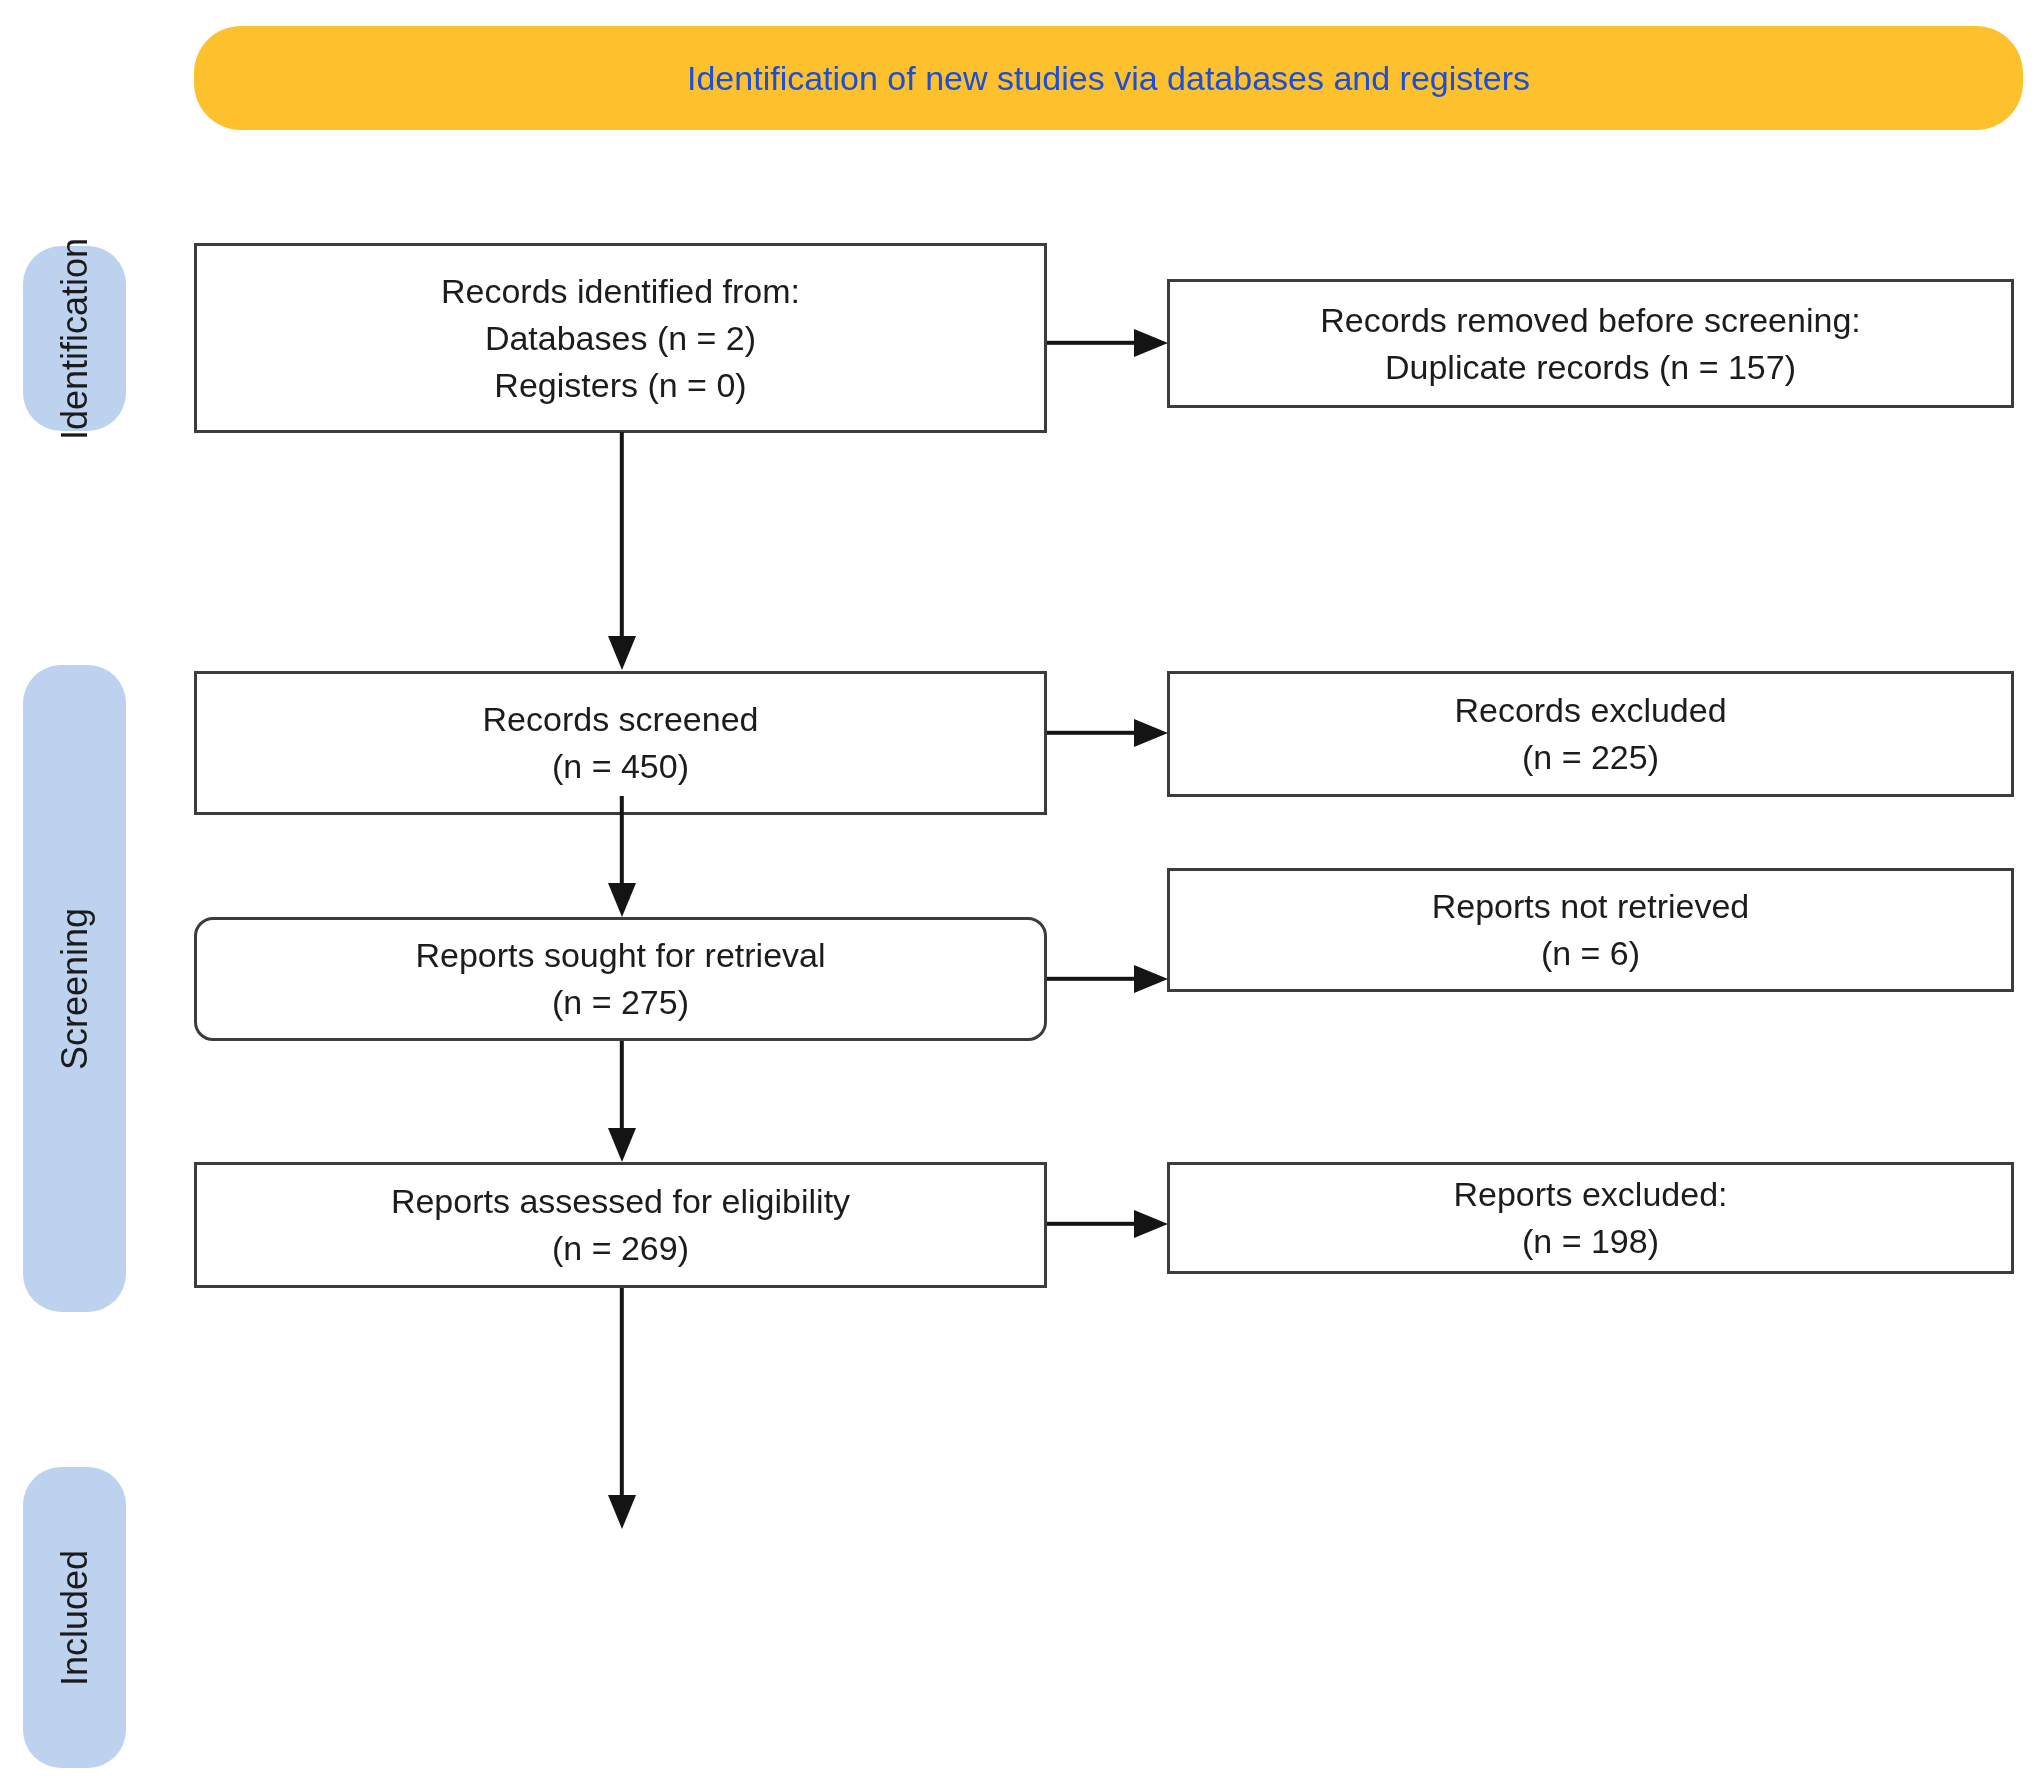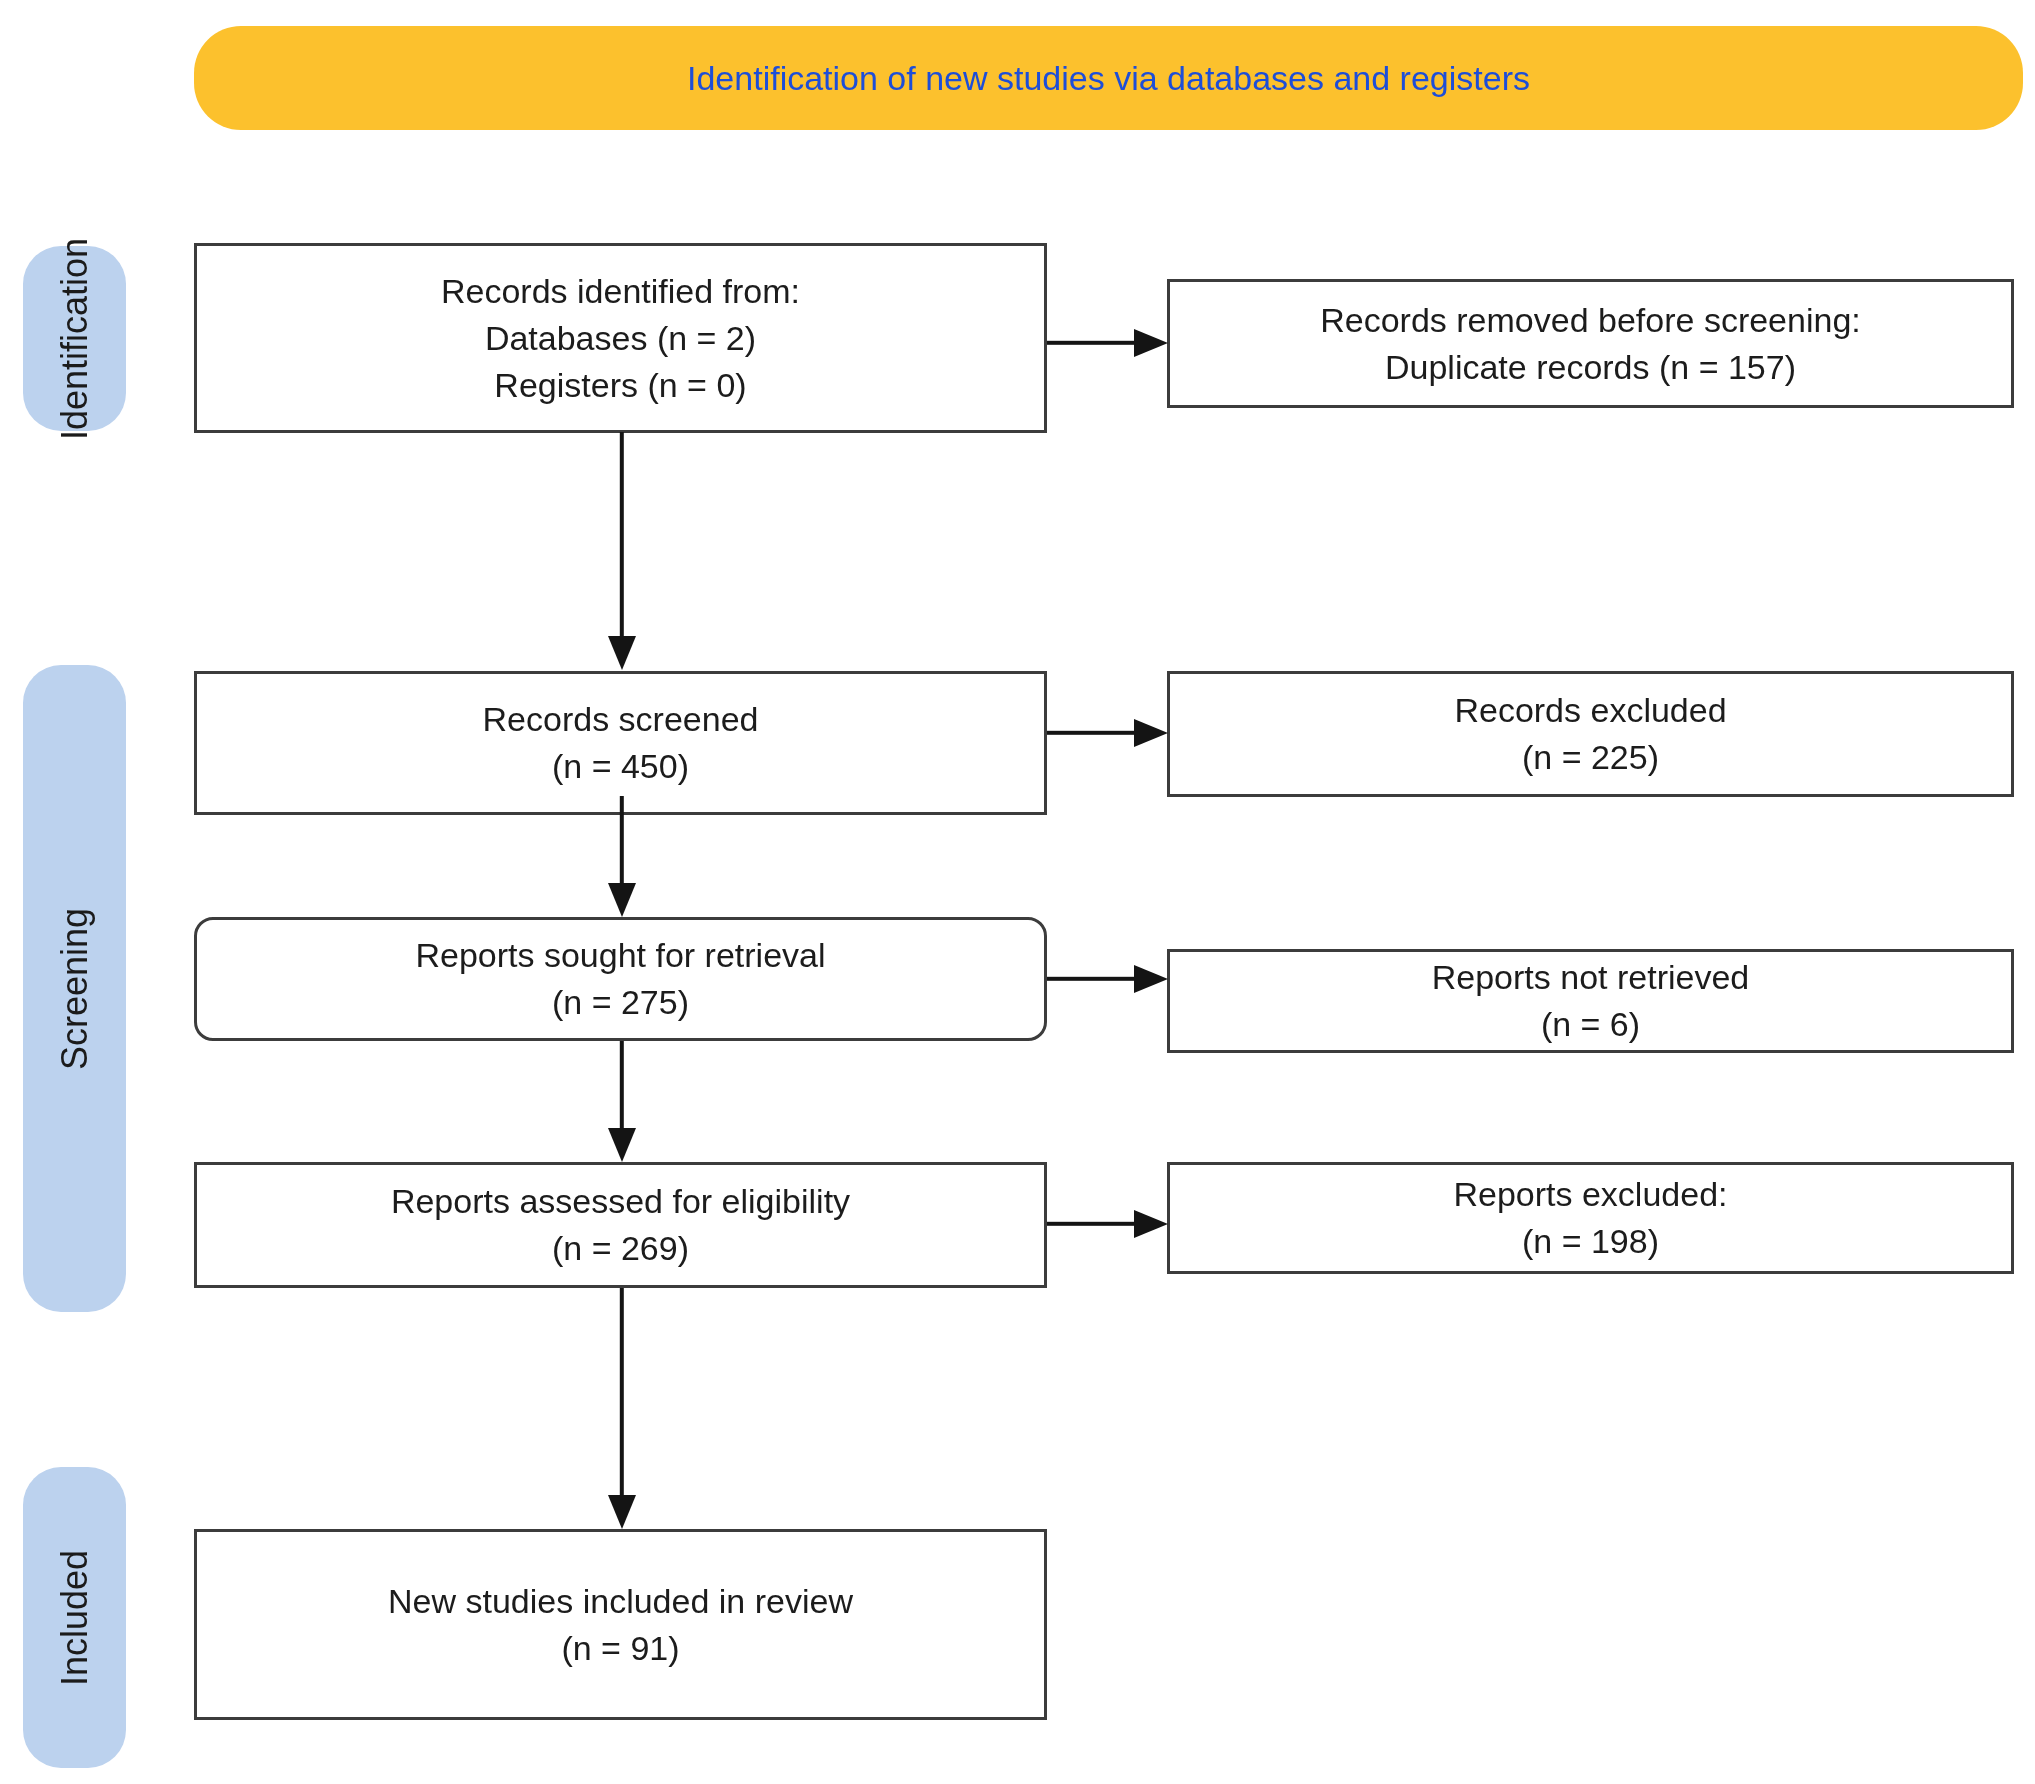--- a/index.html
+++ b/index.html
@@ -52,21 +52,21 @@
   }
   .box-left{left:194px;width:853px;}
   .box-right{left:1167px;width:847px;}
   .b1{top:243px;height:190px;}
   .b2{top:671px;height:144px;}
   .b3{top:917px;height:124px;border-radius:19px;}
   .b4{top:1162px;height:126px;}
   .b5{top:1529px;height:191px;}
   .r1{top:279px;height:129px;}
   .r2{top:671px;height:126px;}
-  .r3{top:949px;height:104px;}
+  .r3{top:868px;height:124px;}
   .r4{top:1162px;height:112px;}
   
   .arrow-v{position:absolute;left:606px;width:32px;}
   .arrow-v .line{
     position:absolute;left:50%;transform:translateX(-50%);
     top:0;bottom:32px;width:4.4px;background:var(--arrow);
   }
   .arrow-v .head{
     position:absolute;left:50%;transform:translateX(-50%);
     bottom:0;width:0;height:0;
@@ -122,24 +122,20 @@
     <span>(n = 450)</span>
   </div>
   <div class="box box-left b3">
     <span>Reports sought for retrieval</span>
     <span>(n = 275)</span>
   </div>
   <div class="box box-left b4">
     <span>Reports assessed for eligibility</span>
     <span>(n = 269)</span>
   </div>
-  <div class="box box-left b5">
-    <span>New studies included in review</span>
-    <span>(n = 91)</span>
-  </div>
 
   <div class="box box-right r1">
     <span>Records removed before screening:</span>
     <span>Duplicate records (n = 157)</span>
   </div>
   <div class="box box-right r2">
     <span>Records excluded</span>
     <span>(n = 225)</span>
   </div>
   <div class="box box-right r3">

